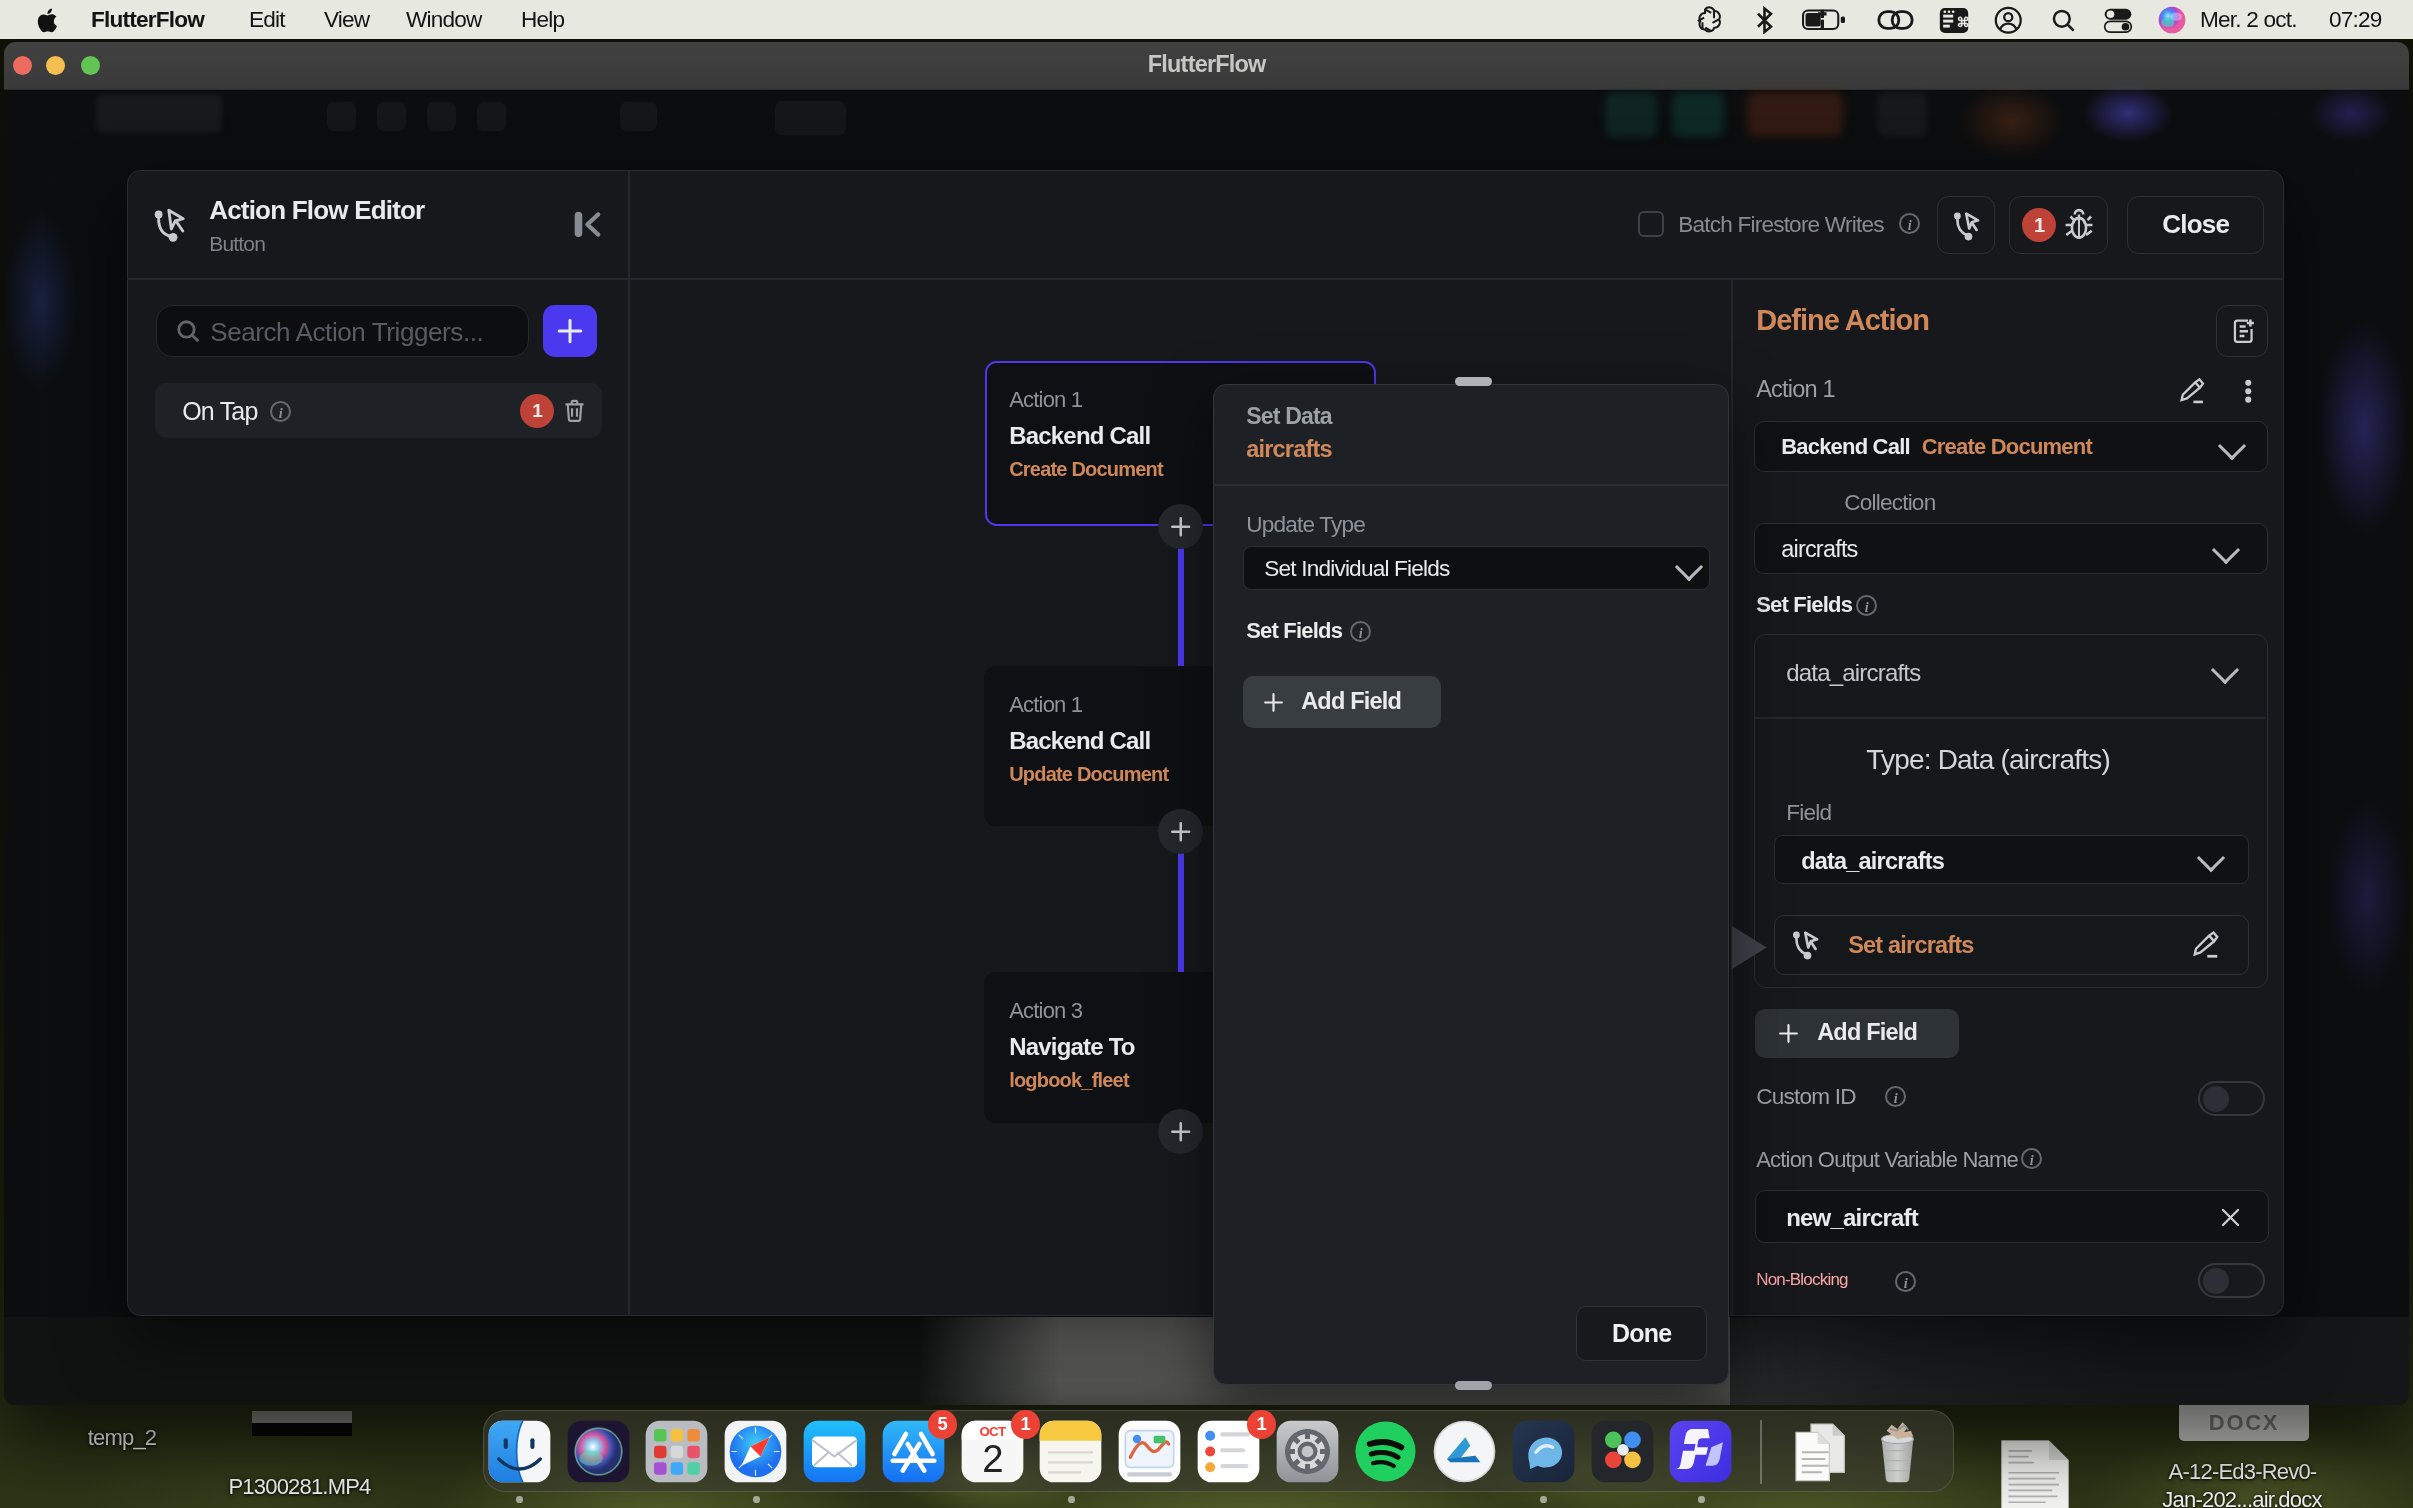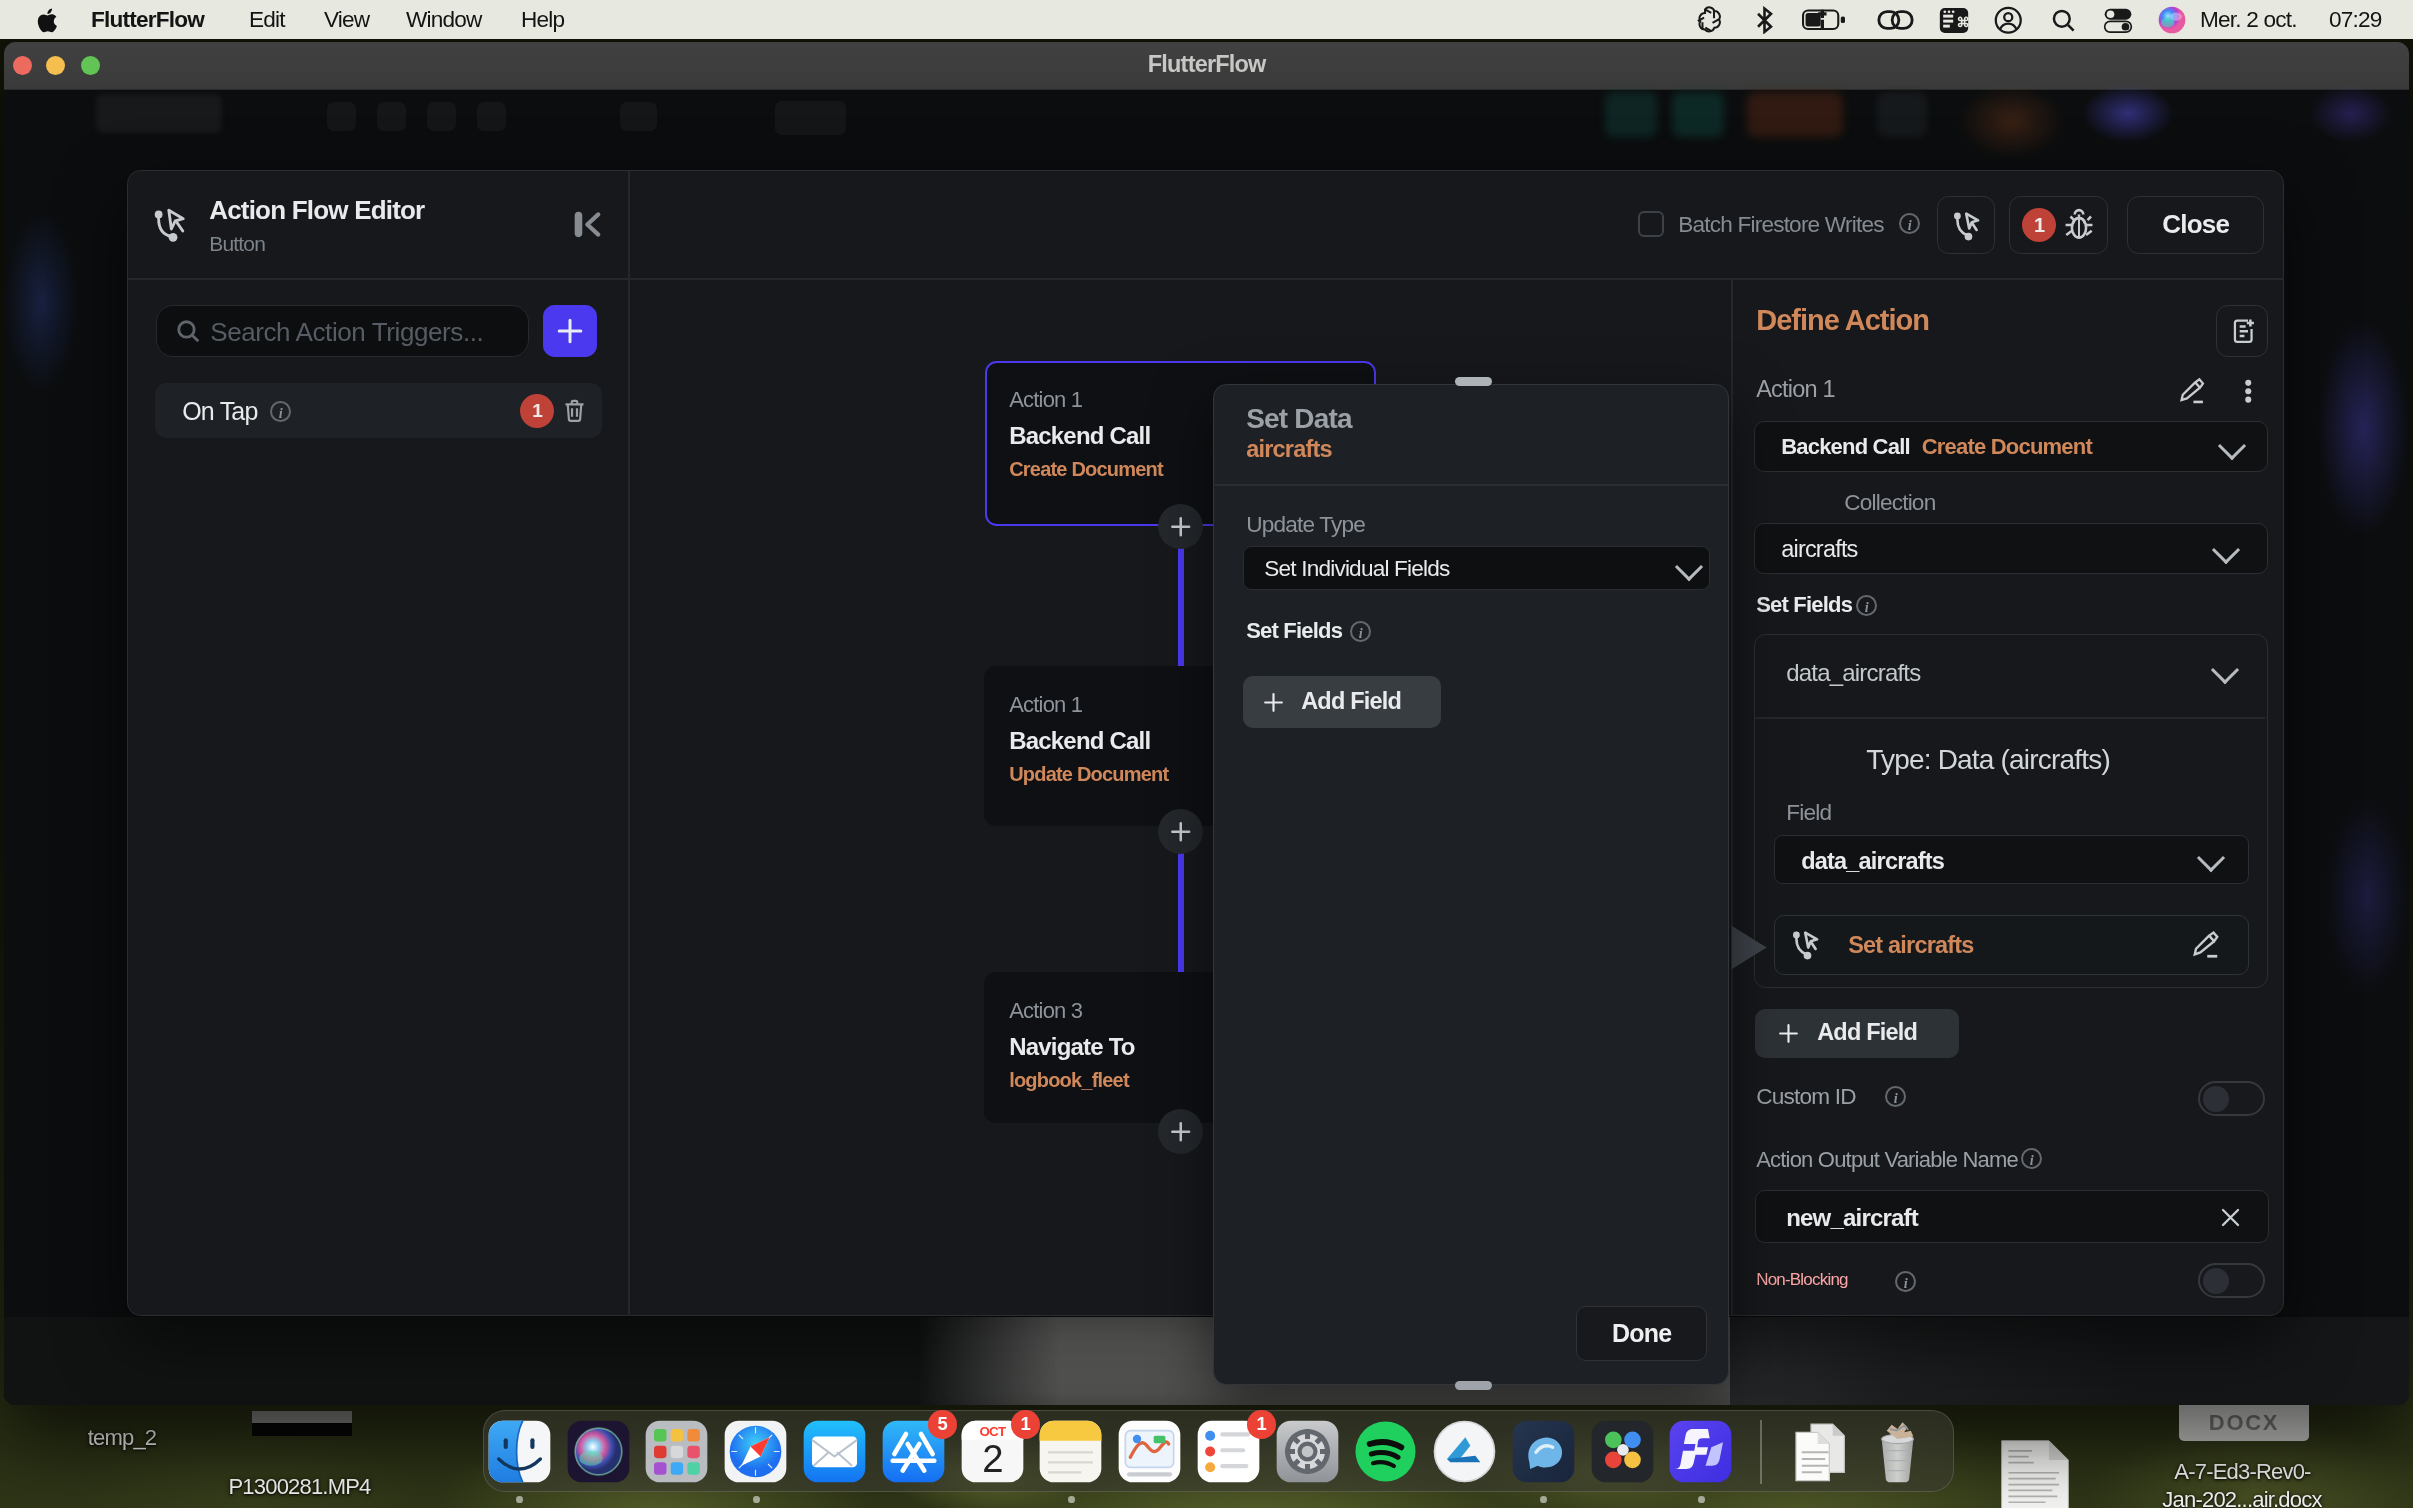--- a/index.html
+++ b/index.html
@@ -38,21 +38,21 @@
 <div class="abs" style="left:252px;top:1423px;width:100px;height:13.4px;background:#070707"></div>
 <div class="desklabel" style="left:199px;top:1474px;width:201px">P1300281.MP4</div>
 <div class="abs" style="left:2179px;top:1405px;width:130px;height:36px;background:linear-gradient(180deg,#e3e3e1,#c9c9c7);border-radius:0 0 5px 5px;color:#7b7b78;font-size:22px;font-weight:700;text-align:center;line-height:35px;letter-spacing:1.7px">DOCX</div>
 <svg class="abs" style="left:2000px;top:1439px" width="70" height="70" viewBox="0 0 83 83">
     <path d="M2 2h56l23 23v58H2z" fill="#f4f4f2" stroke="#cfcfcd" stroke-width="1"></path>
     <path d="M58 2l23 23H58z" fill="#d8d8d6"></path>
     <g stroke="#9a9a98" stroke-width="2" opacity=".7">
       <path d="M10 14h28M10 21h24M10 28h30M10 40h60M10 47h56M10 54h60M10 61h52M10 68h58M10 75h44"></path>
     </g>
   </svg>
-<div class="desklabel" style="left:2125px;top:1459px;width:235px;font-weight:500">A-7-Ed3-Rev0-</div>
+<div class="desklabel" style="left:2125px;top:1459px;width:235px;font-weight:500">A-12-Ed3-Rev0-</div>
 <div class="desklabel" style="left:2108px;top:1487px;width:268px;font-weight:500">Jan-202...air.docx</div>
 <div class="abs window">
   <div class="abs titlebar"></div>
   <div class="abs tl" style="left:8.8px;background:#ed6a5e"></div>
   <div class="abs tl" style="left:42px;background:#f4bf4f"></div>
   <div class="abs tl" style="left:77px;background:#61c454"></div>
   <div class="abs wtitle">FlutterFlow</div>
   <div class="abs appbg"></div>
   <div class="abs" style="left:92px;top:52px;width:126px;height:39px;background:#17191b;border-radius:6.7px;filter:blur(2.5px)"></div>
   <div class="abs" style="left:323px;top:60px;width:28.5px;height:28.5px;background:#141618;border-radius:6.7px"></div>
@@ -221,21 +221,21 @@
   <svg class="abs" style="left:2214px;top:1163px" width="25" height="25" viewBox="0 0 30 30" stroke="#c9cdd1" stroke-width="2.8" stroke-linecap="round">
       <path d="M6 6l18 18M24 6L6 24"></path>
     </svg>
   <div class="abs" style="left:1752px;top:1228px;font-size:17px;color:#fca5a5">Non-Blocking</div>
   <div class="icirc" style="left:1891px;top:1229px"><span>i</span></div>
   <div class="toggle" style="left:2194px;top:1221px">
       <div class="knob"></div>
     </div>
   <div class="abs" style="left:1209px;top:342px;width:516px;height:1001px;background:#1d2125;border:1.7px solid #32363b;border-radius:13.4px;box-shadow:0 20px 59px rgba(0,0,0,.55)"></div>
   <div class="abs" style="left:1451px;top:335px;width:37px;height:9.2px;border-radius:5px;background:#aeb3b8"></div>
-  <div class="abs" style="left:1242px;top:361px;font-size:28px;font-weight:700;color:#9ba1a7">Set Data</div>
+  <div class="abs" style="left:1242px;top:361px;font-size:23px;font-weight:700;color:#9ba1a7">Set Data</div>
   <div class="abs orange" style="left:1242px;top:394px;font-size:23.5px;font-weight:700">aircrafts</div>
   <div class="abs" style="left:1211px;top:442px;width:513px;height:1.7px;background:#2b2f34"></div>
   <div class="abs" style="left:1242px;top:470px;font-size:22.6px;color:#8d939a">Update Type</div>
   <div class="abs" style="left:1239px;top:504px;width:467px;height:44px;background:#0d0f11;border:1.7px solid #2a2e32;border-radius:8.4px"></div>
   <div class="abs white" style="left:1260px;top:514px;font-size:22.6px">Set Individual Fields</div>
   <div class="chev" style="position:absolute;left:1675px;top:515px"></div>
   <div class="abs white" style="left:1242px;top:576px;font-size:22px;font-weight:700">Set Fields</div>
   <div class="icirc" style="left:1346px;top:579px"><span>i</span></div>
   <div class="abs" style="left:1239px;top:634px;width:198px;height:52px;background:#383d42;border-radius:10px"></div>
   <svg class="abs" style="left:1257px;top:648px" width="25" height="25" viewBox="0 0 30 30" stroke="#e8eaec" stroke-width="2.6" stroke-linecap="round">

